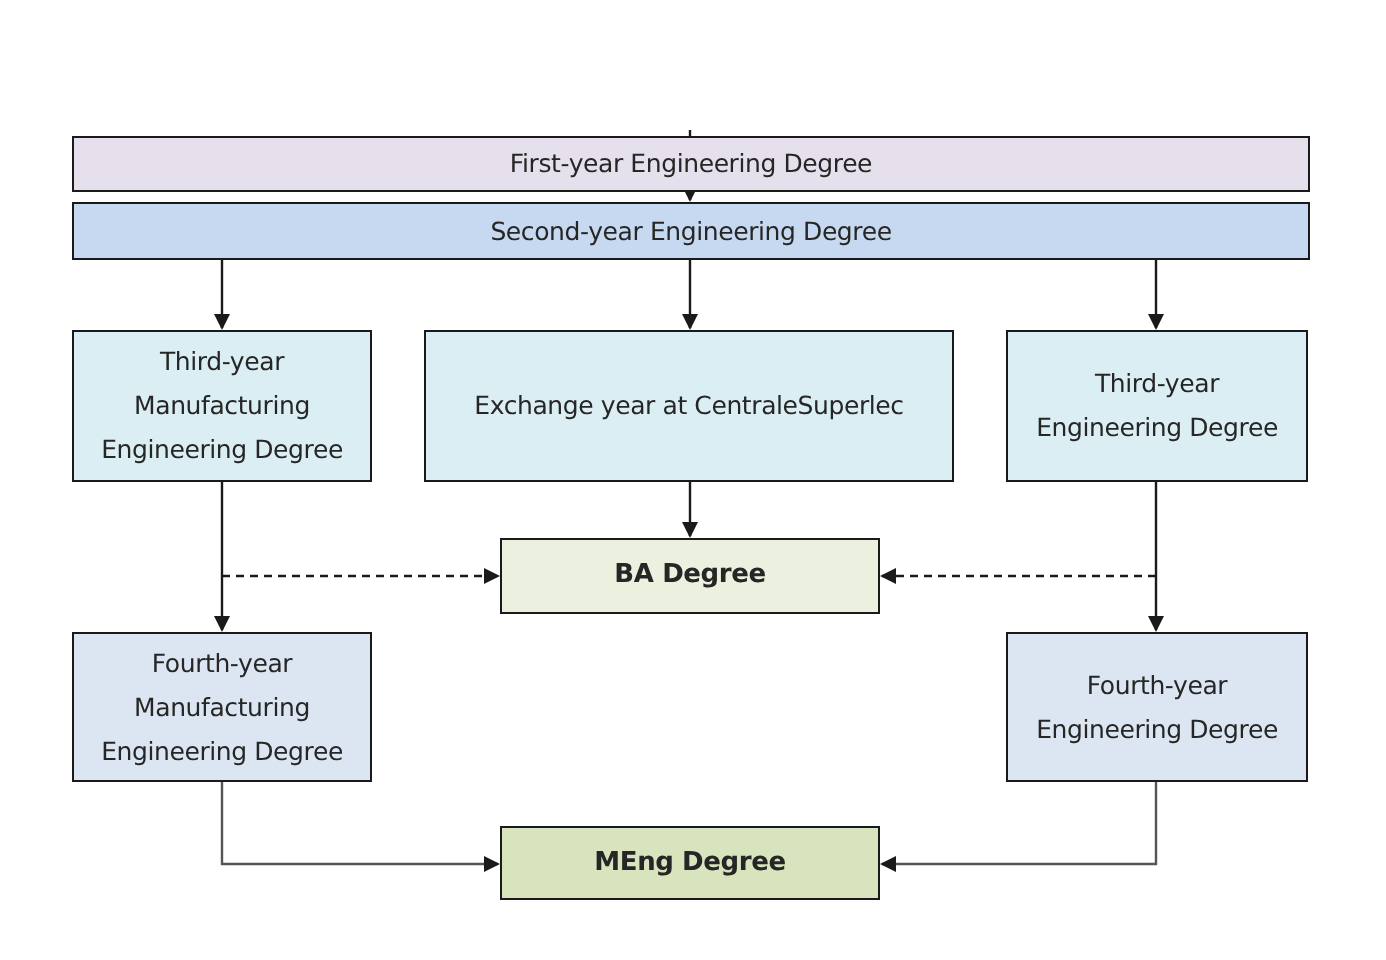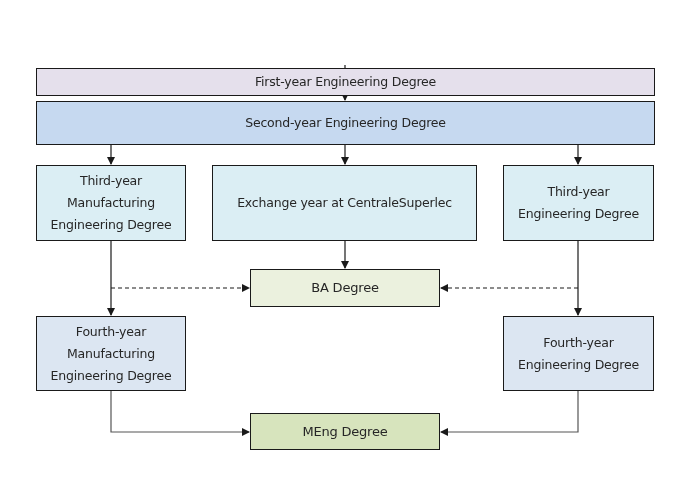--- a/index.html
+++ b/index.html
@@ -2,21 +2,21 @@
 <html><head>
   <meta charset="utf-8">
   <style>
     html, body { margin: 0; padding: 0; background: #ffffff; }
     body { width: 693px; height: 480px; position: relative; overflow: hidden;
            font-family: "DejaVu Sans", "Liberation Sans", sans-serif; color: #262626; }
     .node { position: absolute; box-sizing: border-box; border: 1px solid #1a1a1a;
             display: flex; align-items: center; justify-content: center; text-align: center;
             font-size: 12.5px; line-height: 22px; letter-spacing: -0.2px; }
     .node span { display: block; }
-    .bold { font-weight: normal; font-size: 13px; }
+    .bold { font-weight: bold; font-size: 13px; }
     svg.edges { position: absolute; left: 0; top: 0; width: 693px; height: 480px; }
   </style>
 </head>
 <body>
 
 <svg class="edges" xmlns="http://www.w3.org/2000/svg">
   <defs>
     <marker id="arrowhead" markerWidth="8" markerHeight="8" refX="7" refY="4" orient="auto" markerUnits="userSpaceOnUse">
       <path d="M0,0 L8,4 L0,8 Z" fill="#1a1a1a"></path>
     </marker>
@@ -42,21 +42,21 @@
 
   <polyline points="111,391 111,432 249,432" fill="none" stroke="#555" stroke-width="1.2" marker-end="url(#arrowhead)"></polyline>
 
   <polyline points="578,391 578,432 441,432" fill="none" stroke="#555" stroke-width="1.2" marker-end="url(#arrowhead)"></polyline>
 </svg>
 
 <div class="node" style="left:36px; top:37px; width:619px; height:28px; background:#e5e0ec;margin-top:31px;">
   <span>First-year Engineering Degree</span>
 </div>
 
-<div class="node" style="left:36px; top:101px; width:619px; height:44px; background:#c6d9f0;">
+<div class="node" style="left:36px; top:101px; width:619px; height:29px; background:#c6d9f0;">
   <span>Second-year Engineering Degree</span>
 </div>
 
 <div class="node" style="left:36px; top:165px; width:150px; height:76px; background:#dbeef4; flex-direction:column;">
   <span>Third-year</span>
   <span>Manufacturing</span>
   <span>Engineering Degree</span>
 </div>
 
 <div class="node" style="left:212px; top:165px; width:265px; height:76px; background:#dbeef4; flex-direction:column;gap:24px;">

